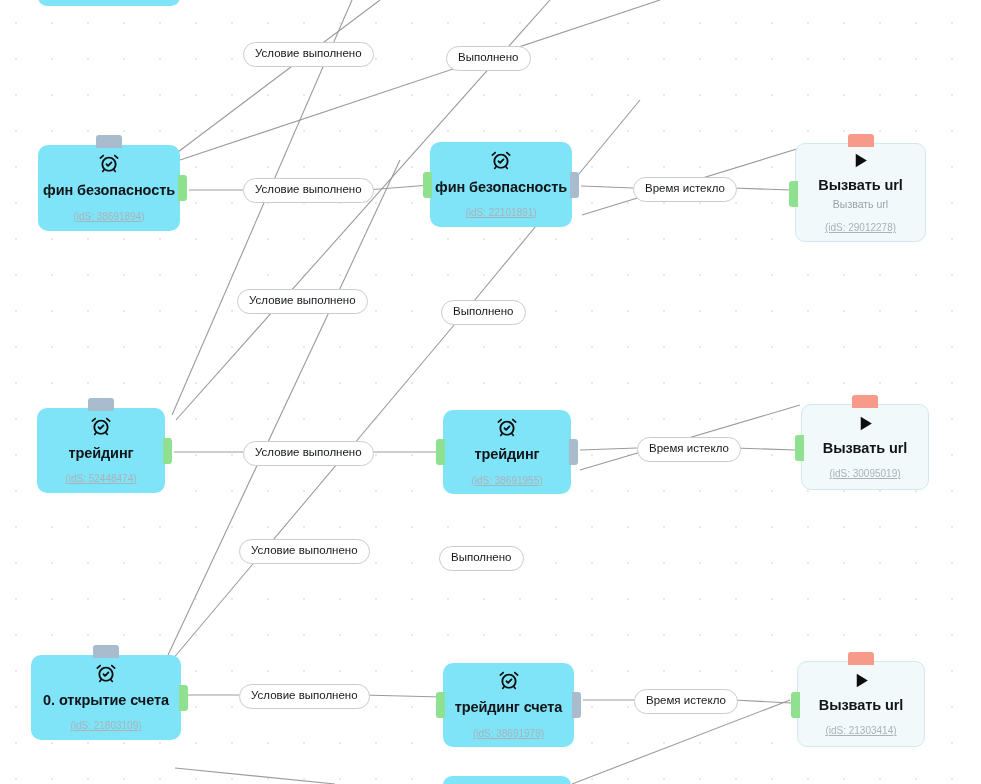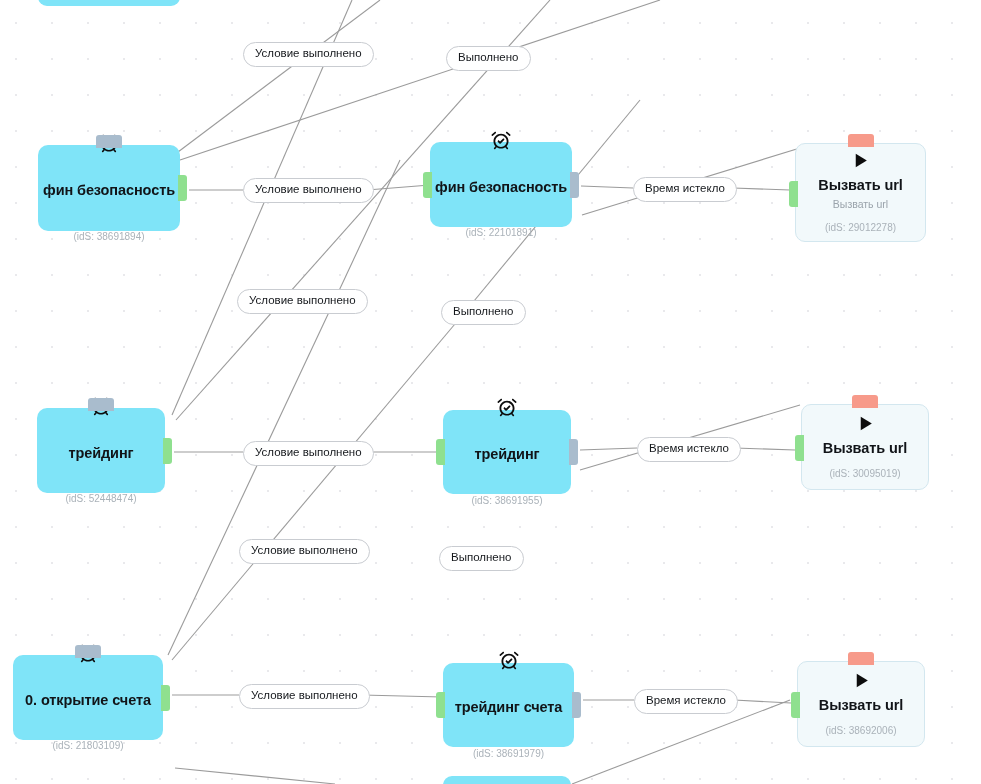--- a/index.html
+++ b/index.html
@@ -36,21 +36,20 @@
     border-radius: 9px;
     display: flex;
     flex-direction: column;
     align-items: center;
     justify-content: center;
     text-align: center;
   }
   .node.timer {
     background: #7fe4f8;
     border-radius: 10px;
-    gap: 20px;
   }
   .node.action {
     background: #f2f9fb;
     border: 1px solid #d3e7ef;
     border-radius: 10px;
   }
   .node-icon {
     line-height: 1;
     margin-bottom: 7px;
     color: #0c0c0c;
@@ -73,20 +72,21 @@
     margin-top: 4px;
     line-height: 1.2;
     white-space: nowrap;
   }
   .node-id {
     font-size: 10px;
     color: #aab2b9;
     margin-top: 12px;
     line-height: 1.2;
     white-space: nowrap;
+    text-decoration: underline;
   }
 
   
   .port {
     position: absolute;
     box-sizing: border-box;
   }
   .port-top {
     width: 26px; height: 13px;
     border-radius: 3px 3px 0 0;
@@ -236,21 +236,21 @@
         <div class="port port-top red"></div>
         <div class="port port-left green" style="top: 30px;"></div>
         <span class="node-icon">
           <svg width="19" height="19" viewBox="0 0 24 24" aria-hidden="true">
             <path fill="#0d0d0d" d="M6 3.5 20 12 6 20.5z"></path>
           </svg>
         </span>
         <div class="node-title">Вызвать url</div>
         <div class="node-id">(idS: 30095019)</div>
       </div>
-      <div class="node timer" style="left: 13px; top: 655px; width: 150px; height: 85px;">
+      <div class="node timer" style="left: 31px; top: 655px; width: 150px; height: 85px;">
         <div class="port port-top grey"></div>
         <div class="port port-right green" style="top: 29.5px;"></div>
         <span class="node-icon">
           <svg width="22" height="22" viewBox="0 0 24 24" aria-hidden="true">
             <path fill="#0d0d0d" d="M5.1 2.2 1.9 4.8c-.4.3-.4.9-.1 1.3.3.4.9.4 1.3.1l3.2-2.6c.4-.3.4-.9.1-1.3-.3-.4-.9-.4-1.3-.1z"></path>
             <path fill="#0d0d0d" d="M18.9 2.2c-.4-.3-1-.3-1.3.1-.3.4-.3 1 .1 1.3l3.2 2.6c.4.3 1 .3 1.3-.1.3-.4.3-1-.1-1.3l-3.2-2.6z"></path>
             <path fill="#0d0d0d" d="M12 4.1c-4.5 0-8.2 3.7-8.2 8.2 0 2.1.8 4 2.1 5.4l-1.5 1.8c-.3.4-.3 1 .1 1.3.4.3 1 .3 1.3-.1l1.5-1.8c1.3.9 2.9 1.4 4.7 1.4s3.4-.5 4.7-1.4l1.5 1.8c.3.4.9.4 1.3.1.4-.3.4-.9.1-1.3l-1.5-1.8c1.3-1.4 2.1-3.3 2.1-5.4 0-4.5-3.7-8.2-8.2-8.2zm0 2c3.4 0 6.2 2.8 6.2 6.2S15.4 18.5 12 18.5s-6.2-2.8-6.2-6.2S8.6 6.1 12 6.1z"></path>
             <path fill="#0d0d0d" d="M15.4 9.6c-.4-.4-1-.4-1.4 0l-3 3-1-1c-.4-.4-1-.4-1.4 0-.4.4-.4 1 0 1.4l1.7 1.7c.4.4 1 .4 1.4 0l3.7-3.7c.4-.4.4-1 0-1.4z"></path>
           </svg>
         </span>
@@ -273,21 +273,21 @@
       </div>
       <div class="node action" style="left: 797px; top: 661px; width: 128px; height: 86px;">
         <div class="port port-top red"></div>
         <div class="port port-left green" style="top: 30px;"></div>
         <span class="node-icon">
           <svg width="19" height="19" viewBox="0 0 24 24" aria-hidden="true">
             <path fill="#0d0d0d" d="M6 3.5 20 12 6 20.5z"></path>
           </svg>
         </span>
         <div class="node-title">Вызвать url</div>
-        <div class="node-id">(idS: 38692006)</div>
+        <div class="node-id">(idS: 21303414)</div>
       </div>
     </div>
   <div id="labels">
       <div class="edge-label" style="left: 243px; top: 42px;">Условие выполнено</div>
       <div class="edge-label" style="left: 446px; top: 46px;">Выполнено</div>
       <div class="edge-label" style="left: 243px; top: 178px;">Условие выполнено</div>
       <div class="edge-label" style="left: 633px; top: 177px;">Время истекло</div>
       <div class="edge-label" style="left: 237px; top: 289px;">Условие выполнено</div>
       <div class="edge-label" style="left: 441px; top: 300px;">Выполнено</div>
       <div class="edge-label" style="left: 243px; top: 441px;">Условие выполнено</div>

